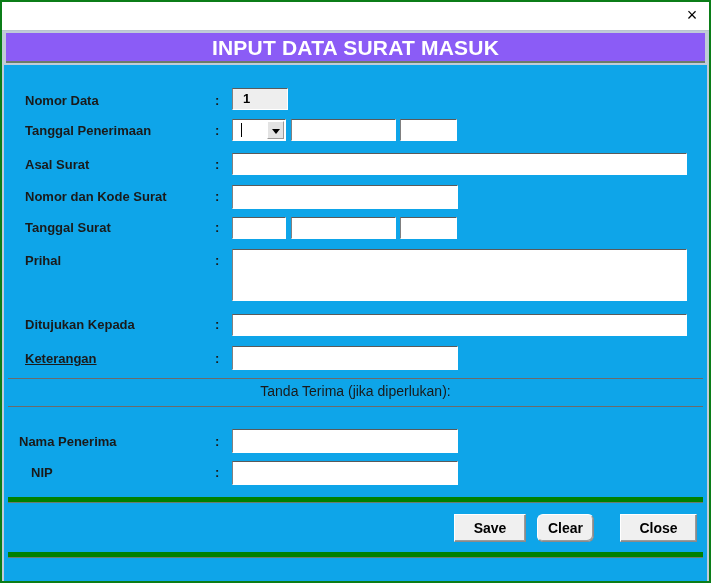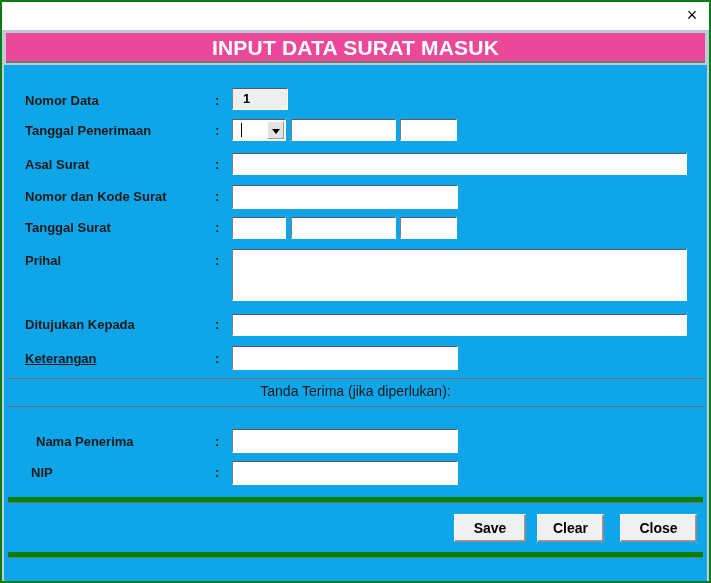--- a/index.html
+++ b/index.html
@@ -49,21 +49,21 @@
     user-select: none;
   }
 
   
   #banner {
     position: absolute;
     left: 4px;
     top: 31px;
     width: 699px;
     height: 30px;
-    background: #ec4899;
+    background: #8b5cf6;
     border-bottom: 2px solid #6b7b6b;
     color: #ffffff;
     font-size: 21px;
     font-weight: bold;
     text-align: center;
     line-height: 30px;
     letter-spacing: 0.2px;
     box-sizing: border-box;
   }
 
@@ -250,29 +250,29 @@
     <div class="field" style="left:228px; top:249px; width:455px; height:22px;"></div>
 
     <div class="label" style="left:21px; top:286px;text-decoration:underline;">Keterangan</div>
     <div class="colon" style="top:286px;">:</div>
     <div class="field" style="left:228px; top:281px; width:226px; height:24px;"></div>
 
     <div class="hr-thin" style="top:313px;"></div>
     <div id="section-title" style="top:318px;">Tanda Terima (jika diperlukan):</div>
     <div class="hr-thin" style="top:341px;"></div>
 
-    <div class="label" style="left:32px; top:369px;">Nama Penerima</div>
+    <div class="label" style="left:15px; top:369px;">Nama Penerima</div>
     <div class="colon" style="top:369px;">:</div>
     <div class="field" style="left:228px; top:364px; width:226px; height:24px;"></div>
 
     <div class="label" style="left:27px; top:400px;">NIP</div>
     <div class="colon" style="top:400px;">:</div>
     <div class="field" style="left:228px; top:396px; width:226px; height:24px;"></div>
 
     <div class="green-rule" style="top:432px;"></div>
 
     <div class="btn" style="left:450px; top:449px; width:72px;">Save</div>
-    <div class="btn" style="left:533px; top:449px; width:67px;">Clear</div>
+    <div class="btn" style="left:533px; top:449px; width:57px;border-radius:6px;">Clear</div>
     <div class="btn" style="left:616px; top:449px; width:77px;">Close</div>
 
     <div class="green-rule" style="top:487px;"></div>
   </div>
 </div>
 
 </body></html>

